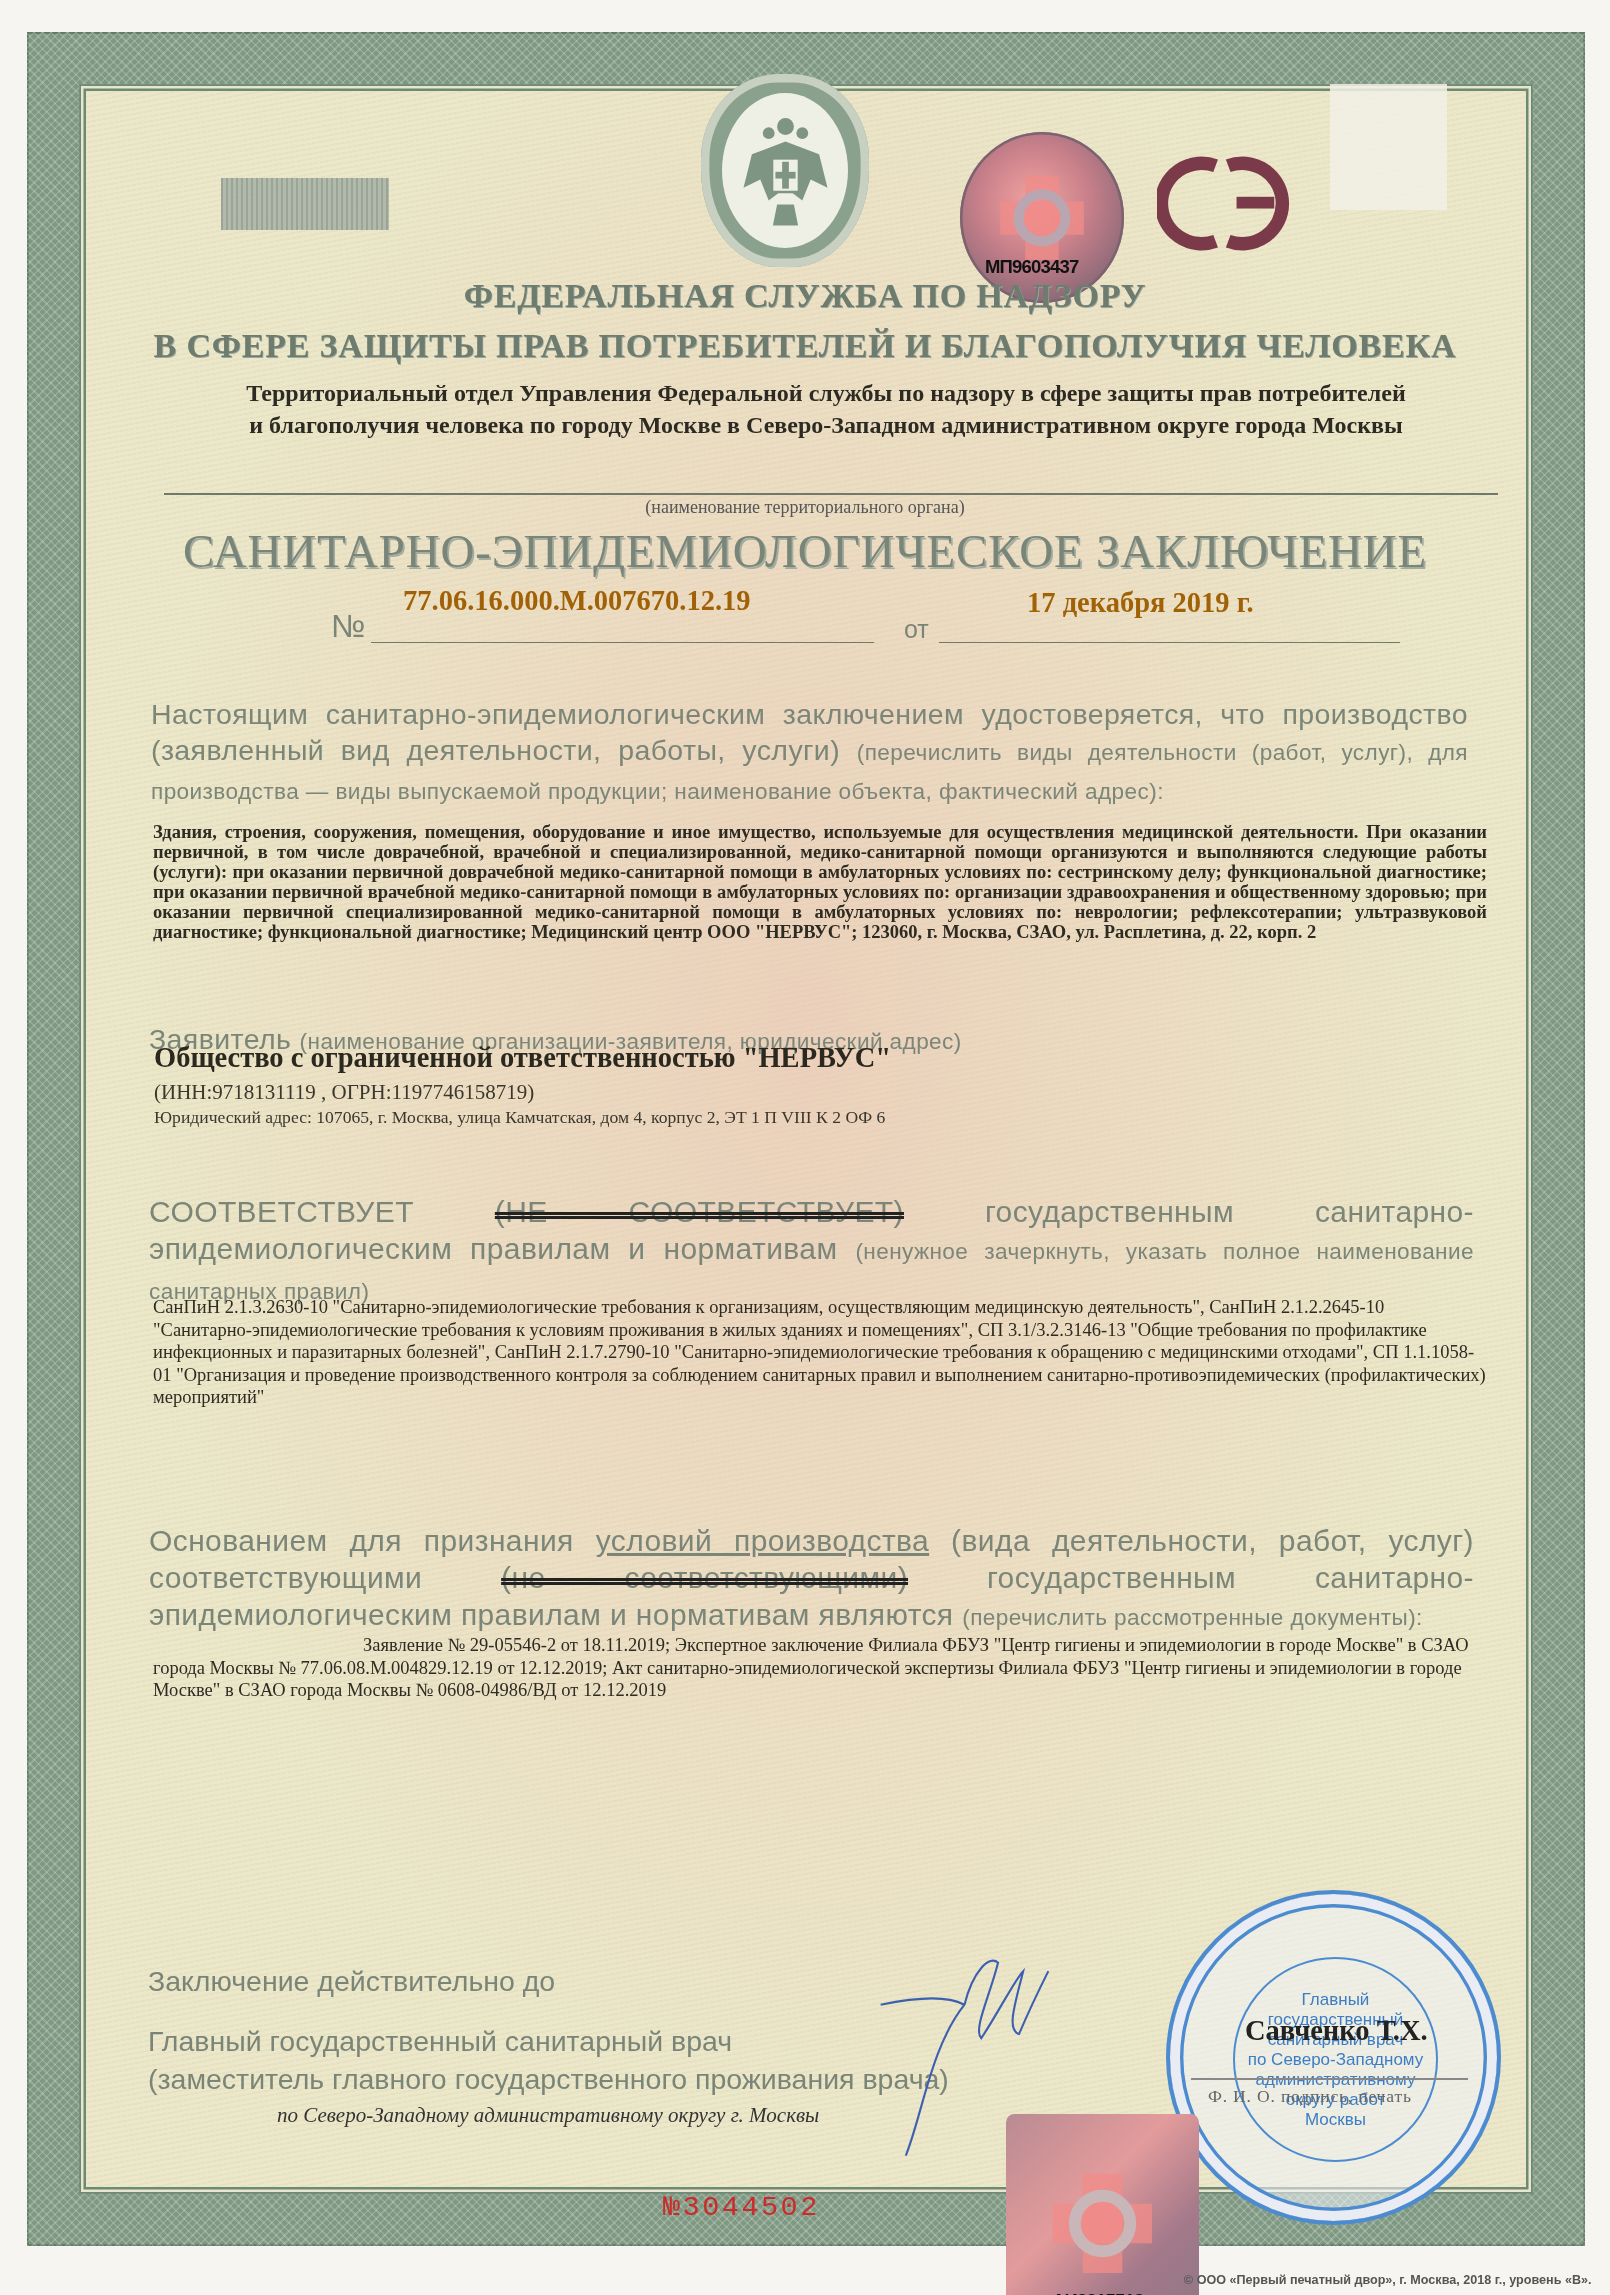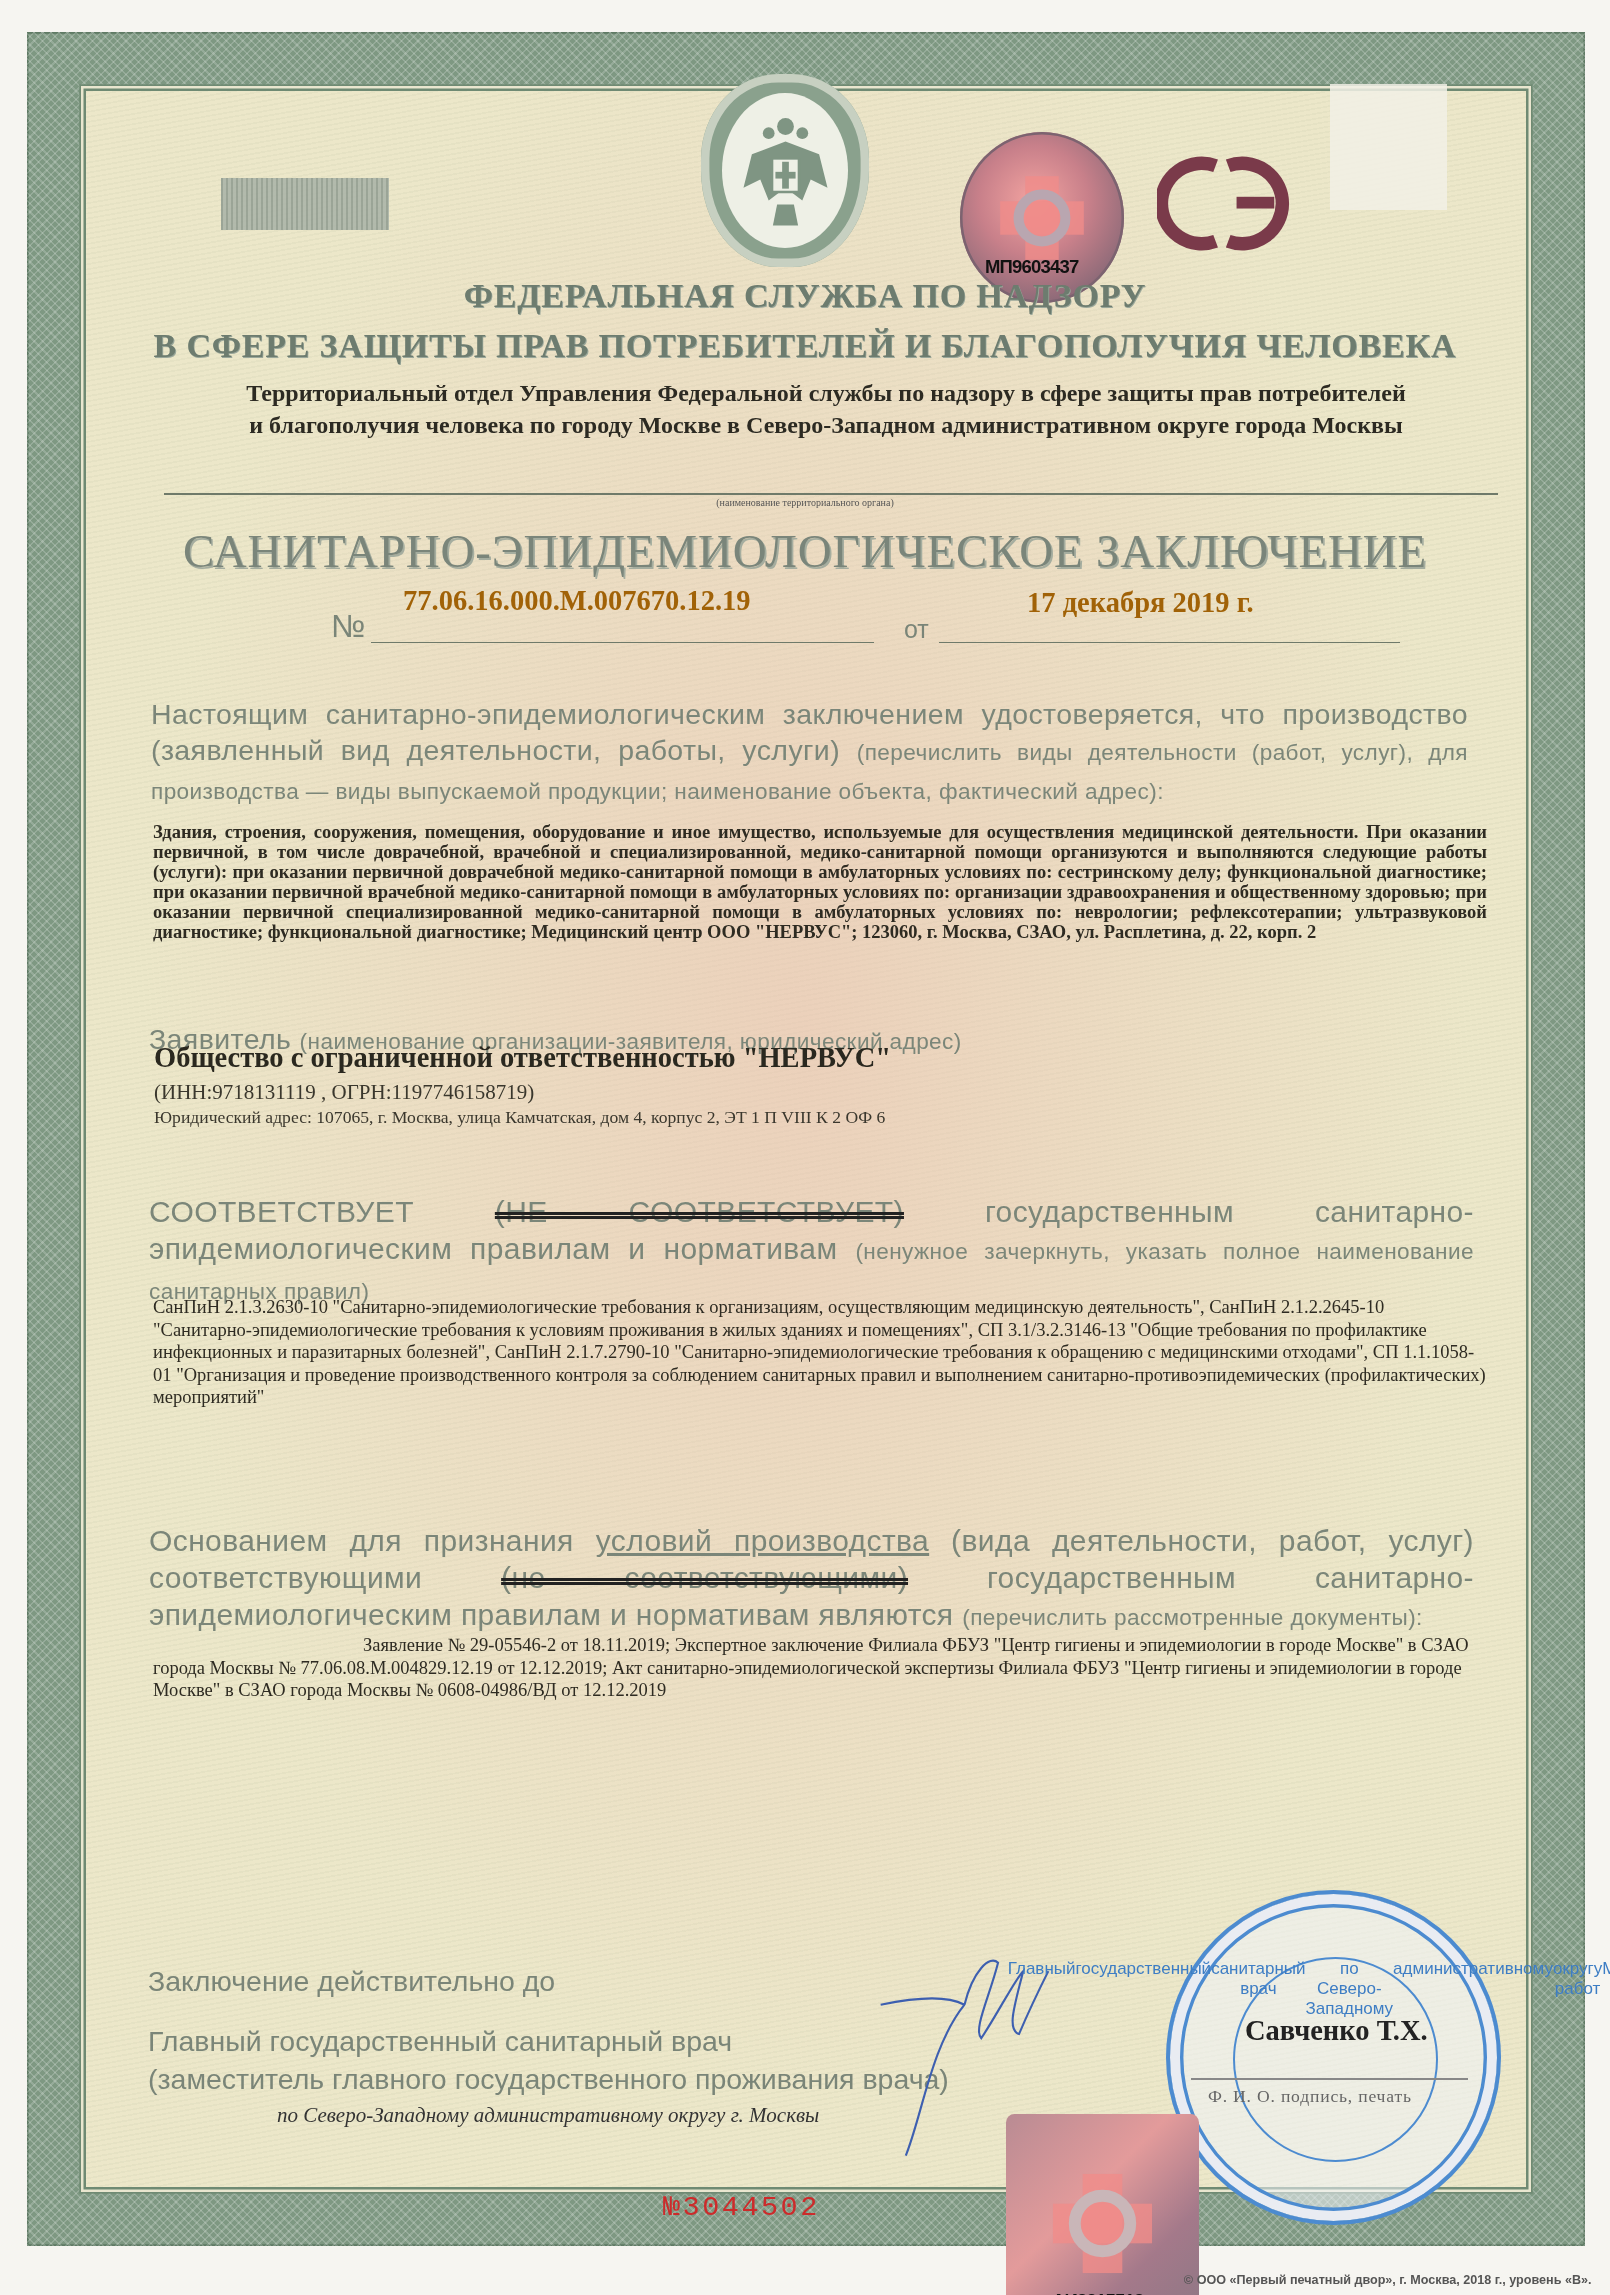--- a/index.html
+++ b/index.html
@@ -26,21 +26,21 @@
       repeating-linear-gradient(170deg, rgba(120,140,110,.06) 0 1.7px, transparent 1.7px 5px),
       #ece7c9;
     box-shadow: 0 0 0 2.5px #6f8a73, 0 0 0 5px #e9e6cf, 0 0 0 6.7px #6f8a73;
   }
   .abs { position:absolute; }
   .gray-title { color:#6d7c6f; font-weight:bold; text-shadow:0.8px 0.8px 0 #9aa79a; }
   .hdr1 { left:0; right:0; top:277px; text-align:center; font-size:34px; letter-spacing:0.8px; }
   .hdr2 { left:0; right:0; top:327px; text-align:center; font-size:34px; letter-spacing:0.8px; }
   .terr { left:151px; right:109px; top:377px; text-align:center; font-size:24px; font-weight:bold; color:#2c2a22; line-height:32px; }
   .hr { height:1.7px; background:#6f7a6a; }
-  .caption-small { font-size:10px; color:#555; text-align:center; }
+  .caption-small { font-size:18px; color:#555; text-align:center; }
   .main-title { left:0; right:0; top:524px; text-align:center; font-size:47px; font-weight:normal; color:#7a857a; letter-spacing:0.8px; text-shadow:1.7px 1.7px 0 #a5ad9f; }
   .numrow { font-size:28.5px; font-weight:bold; color:#a16207; }
   .label-gray { color:#7a8578; font-family:"Liberation Sans", sans-serif; }
   .para-gray { font-family:"Liberation Sans", sans-serif; color:#7b8679; font-size:28.5px; line-height:36px; text-align:justify; letter-spacing:0.4px; }
   .para-gray .small { font-size:22.6px; }
   .body-bold { font-size:18.5px; font-weight:bold; color:#2e2b22; line-height:20px; }
   .body-reg { font-size:18.5px; color:#2e2b22; line-height:22.6px; }
   .strike { text-decoration:line-through; text-decoration-style:double; text-decoration-color:#222; }
   .underline { text-decoration:underline; }
   .emblem {
@@ -78,21 +78,21 @@
     background:#f2f0e6; opacity:.85;
   }
   .stamp {
     position:absolute; left:1166px; top:1890px; width:327px; height:327px; border-radius:50%;
     border:4.2px solid #4c8bd0; box-shadow:0 0 0 10px #e9ecf2 inset, 0 0 0 13.4px #4c8bd0 inset;
     background:rgba(240,244,250,.55);
   }
   .stamp-inner {
     position:absolute; left:63px; top:63px; width:201px; height:201px; border-radius:50%;
     border:2.5px solid #4c8bd0; text-align:center; color:#3d7dc4; font-family:"Liberation Sans", sans-serif;
-    font-size:17px; line-height:20px; display:flex; justify-content:center;
+    font-size:17px; line-height:20px; display:flex; flex-direction:column; justify-content:center;
   }
   .signer { position:absolute; left:1245px; top:2015px; font-size:28.5px; font-weight:bold; color:#222; }
   .fio-line { position:absolute; left:1191px; top:2078px; width:277px; height:1.7px; background:#888; }
   .fio { position:absolute; left:1208px; top:2086px; font-family:Liberation Serif, serif; font-size:17.6px; color:#666; letter-spacing:0.8px; }
   .blank-no { position:absolute; left:663px; top:2191px; font-family:"Liberation Mono", monospace; font-size:28.5px; color:#cc2b2b; letter-spacing:2.5px; }
   .copyright { position:absolute; right:18.5px; top:2273px; font-family:"Liberation Sans", sans-serif; font-weight:bold; font-size:12.6px; color:#555; }
 </style>
 </head>
 <body>
 

